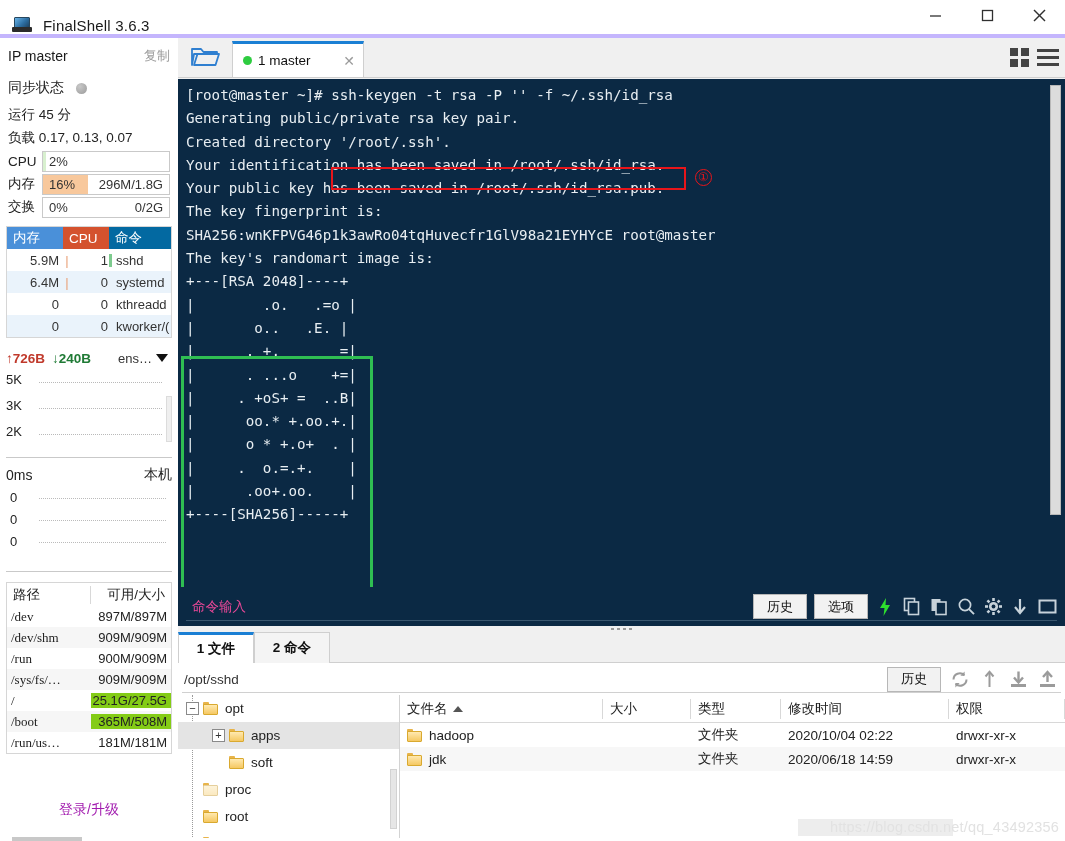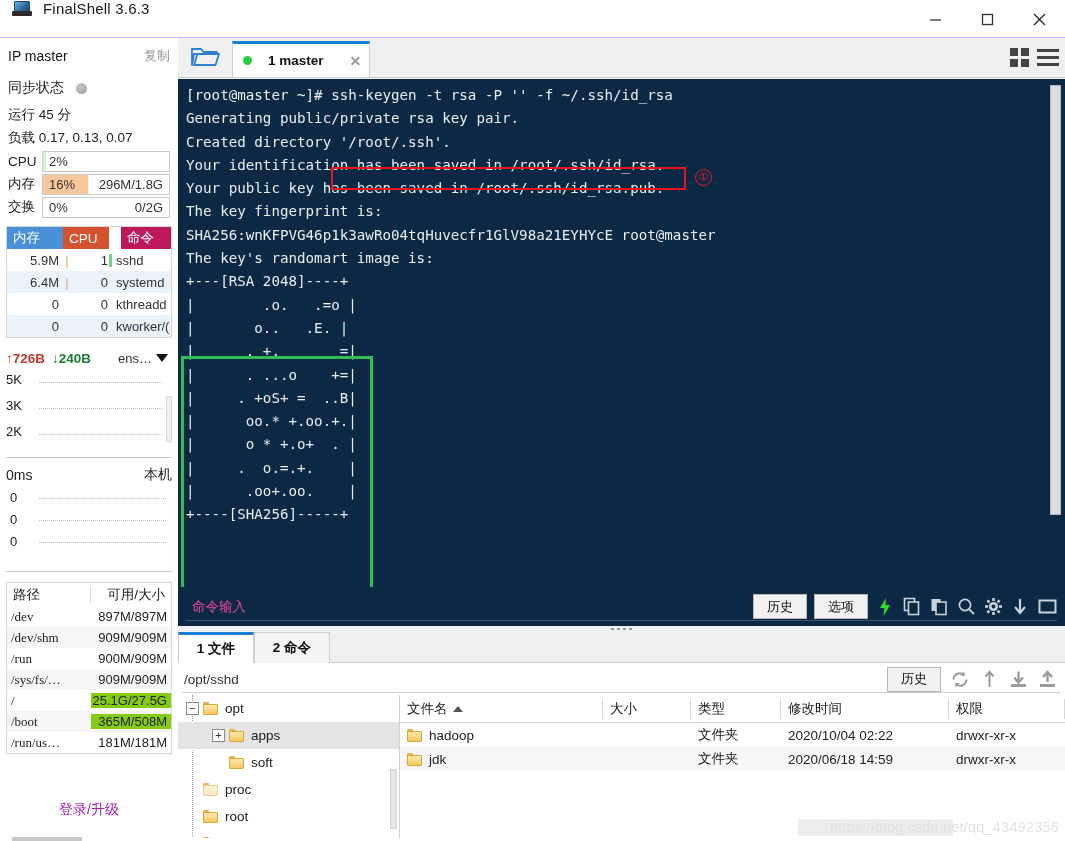--- a/index.html
+++ b/index.html
@@ -12,22 +12,22 @@
   #app {
     position: relative;
     width: 1065px; height: 841px;
     background: #ffffff;
   }
 
   
   .titlebar {
     position: absolute; left: 0; top: 0; width: 1065px; height: 38px;
     background: #ffffff;
-    display: flex; align-items: flex-start;
-    border-bottom: 1px solid #c4b5fd;
+    display: flex; align-items: flex-end;
+    border-bottom: 4px solid #c4b5fd;
   }
   .app-icon {
     margin-left: 12px; width: 22px; height: 18px; position: relative;
   }
   .app-icon .scr {
     position: absolute; left: 2px; top: 1px; width: 16px; height: 12px;
     background: linear-gradient(135deg,#6ab4e8 0%,#2d6fa3 55%,#1b3e5c 100%);
     border: 1px solid #27475e; border-radius: 1px;
   }
   .app-icon .base {
@@ -80,21 +80,21 @@
     position: absolute; right: 6px; top: 50%; transform: translateY(-50%);
     font-size: 13px; color: #333; z-index: 2;
   }
 
   
   .proc-wrap { margin: 8px 6px 0 6px; border: 1px solid #d6d6d6; }
   .proc-head { display: flex; height: 22px; font-size: 13.5px; color: #fff; }
   .proc-head .ph { display: flex; align-items: center; padding-left: 6px; }
   .ph-mem { width: 56px; background: #4a90d9; }
   .ph-cpu { width: 46px; background: #d4522e; }
-  .ph-cmd { flex: 1; background: #be185d; margin-left: 12px; }
+  .ph-cmd { flex: 1; background: #0369a1; }
   .proc-row { display: flex; height: 22px; font-size: 13px; color: #333; align-items: center; }
   .proc-row:nth-child(odd) { background: #ffffff; }
   .proc-row:nth-child(even) { background: #eaf3fb; }
   .pr-mem { width: 56px; text-align: right; padding-right: 4px; }
   .pr-spark { width: 8px; text-align: center; color: #e9a178; font-size: 13px; }
   .pr-cpu { width: 38px; text-align: right; padding-right: 1px; }
   .pr-bar { width: 3px; }
   .pr-cmd { flex: 1; padding-left: 4px; white-space: nowrap; overflow: hidden; }
 
   
@@ -149,22 +149,22 @@
     position: relative; height: 40px; background: #f0f0f0;
     display: flex; align-items: flex-end; border-bottom: 1px solid #cfcfcf;
   }
   .folder-btn {
     width: 54px; height: 40px; display: flex; align-items: center; justify-content: center;
   }
   .tab {
     height: 36px; min-width: 132px; background: #ffffff;
     border: 1px solid #cfcfcf; border-bottom: none;
     border-top: 3px solid #1a7fd4;
-    display: flex; align-items: center; padding: 0 8px 0 10px; gap: 16px;
-    font-size: 13.5px; font-weight: bold; color: #111;
+    display: flex; align-items: center; padding: 0 8px 0 10px; gap: 6px;
+    font-size: 13.5px; font-weight: normal; color: #111;
   }
   .tab .gdot { width: 9px; height: 9px; border-radius: 50%; background: #2ecc40; }
   .tab .xclose { margin-left: auto; color: #9a9a9a; font-size: 14px; padding-left: 10px; }
   .tabstrip .tsright { margin-left: auto; display: flex; align-items: center; height: 40px; padding-right: 6px; gap: 8px; }
   .grid-ico { display: grid; grid-template-columns: 8px 8px; grid-template-rows: 8px 8px; gap: 3px; }
   .grid-ico i { background: #444; display: block; }
   .list-ico { width: 22px; display: flex; flex-direction: column; gap: 4px; }
   .list-ico i { height: 3px; background: #444; display: block; }
 
   

